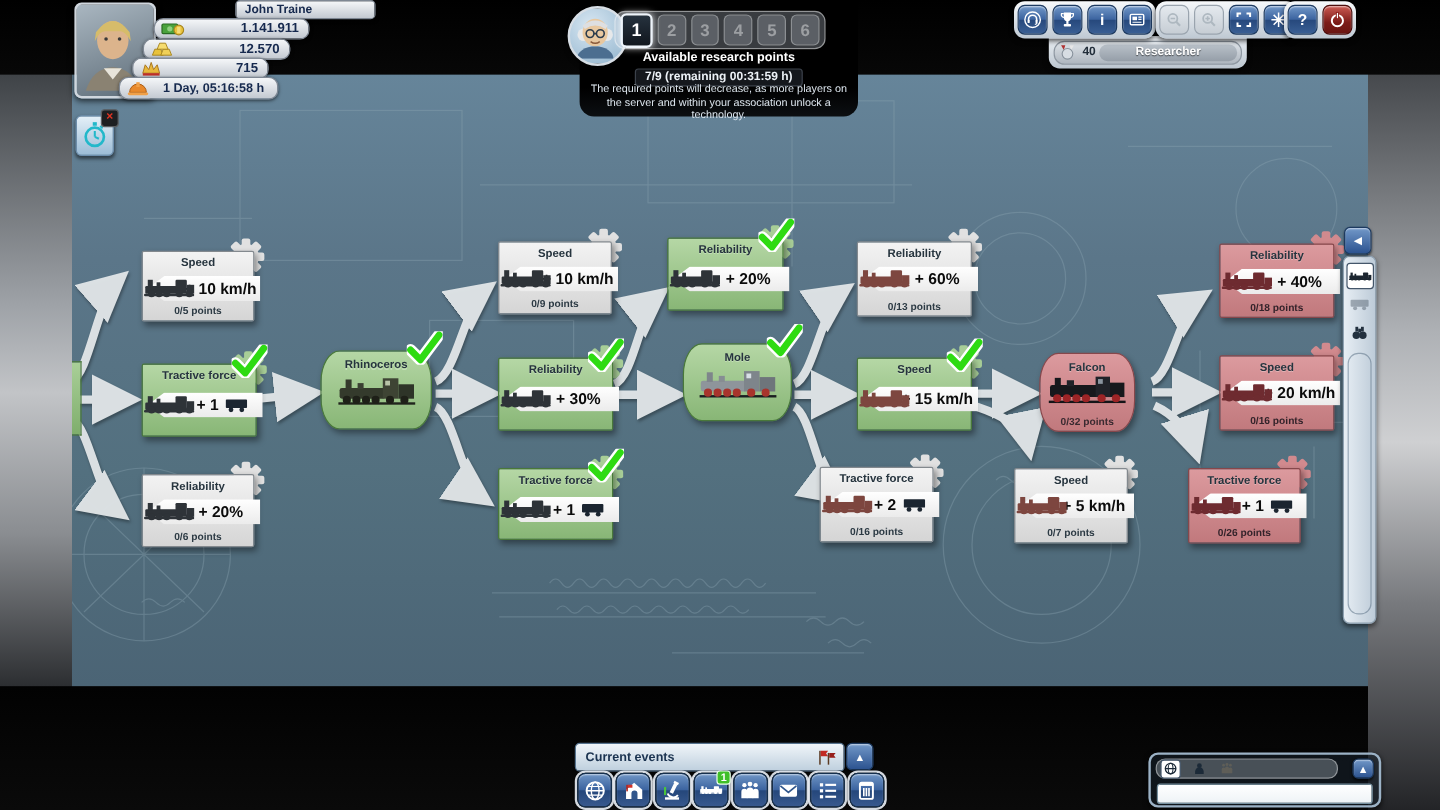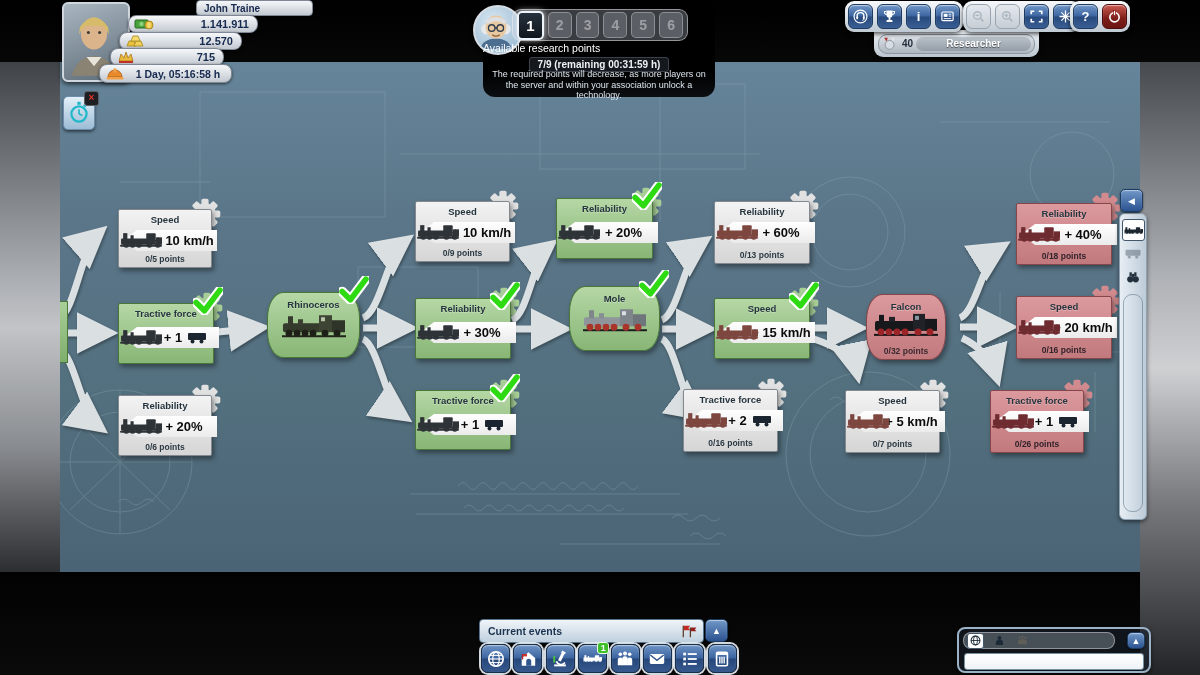--- a/index.html
+++ b/index.html
@@ -31,22 +31,22 @@
   
   .prof{position:absolute;left:473px;top:5px;width:46px;height:46px;border-radius:50%;z-index:8;
         background:radial-gradient(circle at 38% 32%,#d8e7f2,#8fb2cc);border:2px solid #d7dee5;box-shadow:0 2px 4px rgba(0,0,0,.7);overflow:hidden;}
   .tabstrip{position:absolute;left:512px;top:9px;width:176px;height:32px;z-index:8;border-radius:9px;
             background:rgba(188,200,212,.30);border:1px solid rgba(255,255,255,.45);display:flex;align-items:center;gap:4px;padding:0 4px;box-sizing:border-box;}
   .rtab{width:24px;height:24px;border-radius:5px;display:flex;align-items:center;justify-content:center;
         font-weight:bold;font-size:14px;color:rgba(255,255,255,.40);background:rgba(215,224,232,.22);
         border:1px solid rgba(255,255,255,.30);cursor:pointer;}
   .rtab.active{background:linear-gradient(#26323e,#10161d);color:#fff;border:2px solid #eef4fa;
                box-shadow:0 0 6px rgba(255,255,255,.8);width:25px;height:25px;font-size:15px;}
-  .res-title{position:absolute;left:483px;top:42px;width:232px;text-align:left;z-index:8;
-             color:#fff;font-weight:normal;font-size:10.5px;}
+  .res-title{position:absolute;left:483px;top:42px;width:232px;text-align:center;z-index:8;
+             color:#fff;font-weight:bold;font-size:10.5px;}
   .res-badge{position:absolute;left:483px;top:54px;width:232px;text-align:center;z-index:8;}
   .res-badge span{display:inline-block;background:#15181d;border:1px solid #3c424b;border-radius:3px;
                   padding:1px 8px;color:#edf2f7;font-weight:bold;font-size:10px;}
   .res-info{position:absolute;left:468px;top:69px;width:262px;text-align:center;z-index:8;
             color:#dde6ee;font-size:9px;line-height:10.5px;}
   
   .icon-frame{position:absolute;z-index:8;display:flex;gap:4px;padding:3px;border-radius:9px;
               background:linear-gradient(#f7f9fb,#bfc9d3);box-shadow:0 2px 4px rgba(0,0,0,.65);}
   .hbtn{width:23px;height:23px;border-radius:6px;border:1px solid #1d3a60;cursor:pointer;
         background:linear-gradient(#7298c8 0%,#3c64a0 48%,#27497d 52%,#3a5f94 100%);

